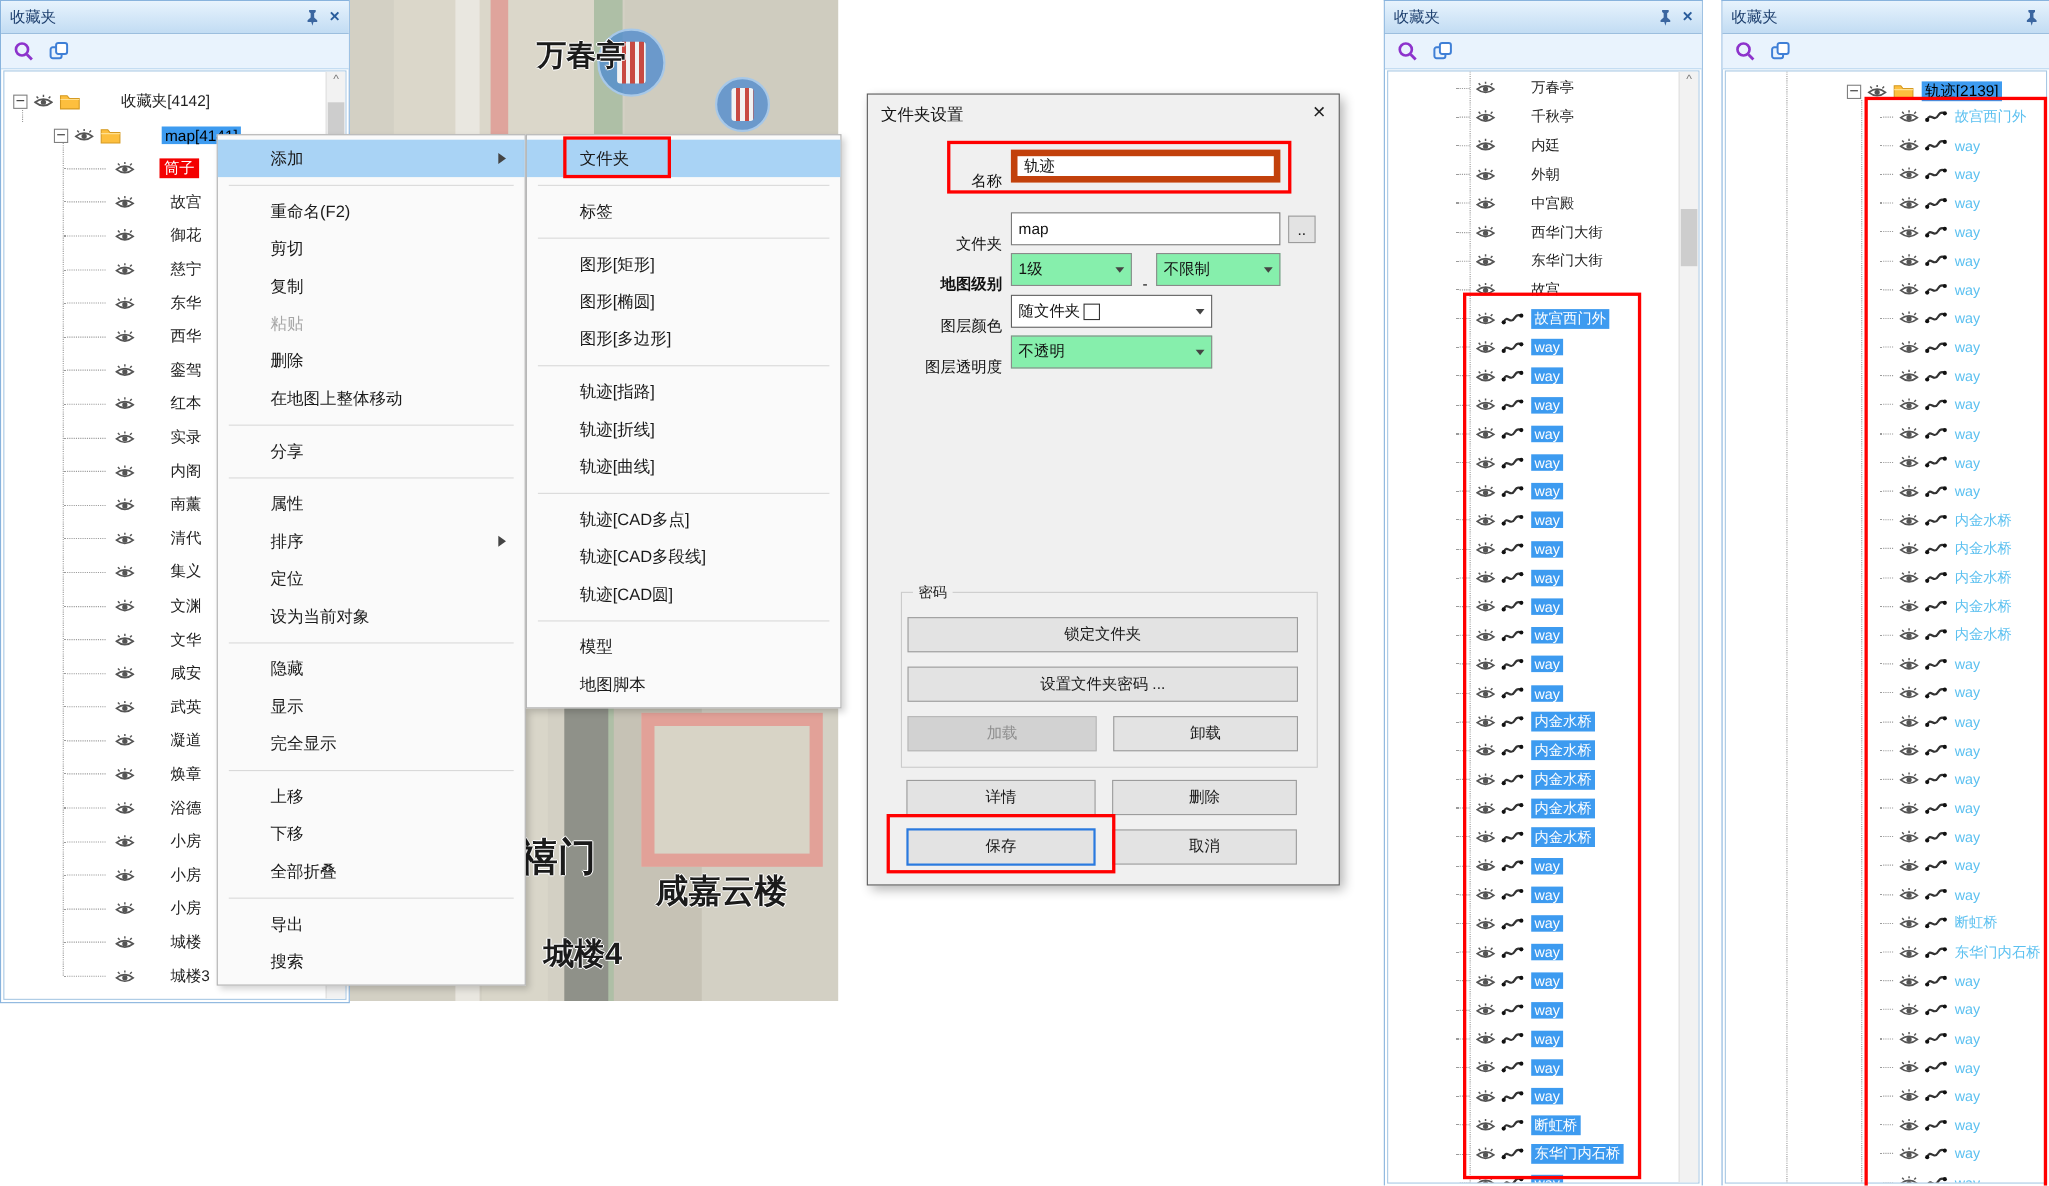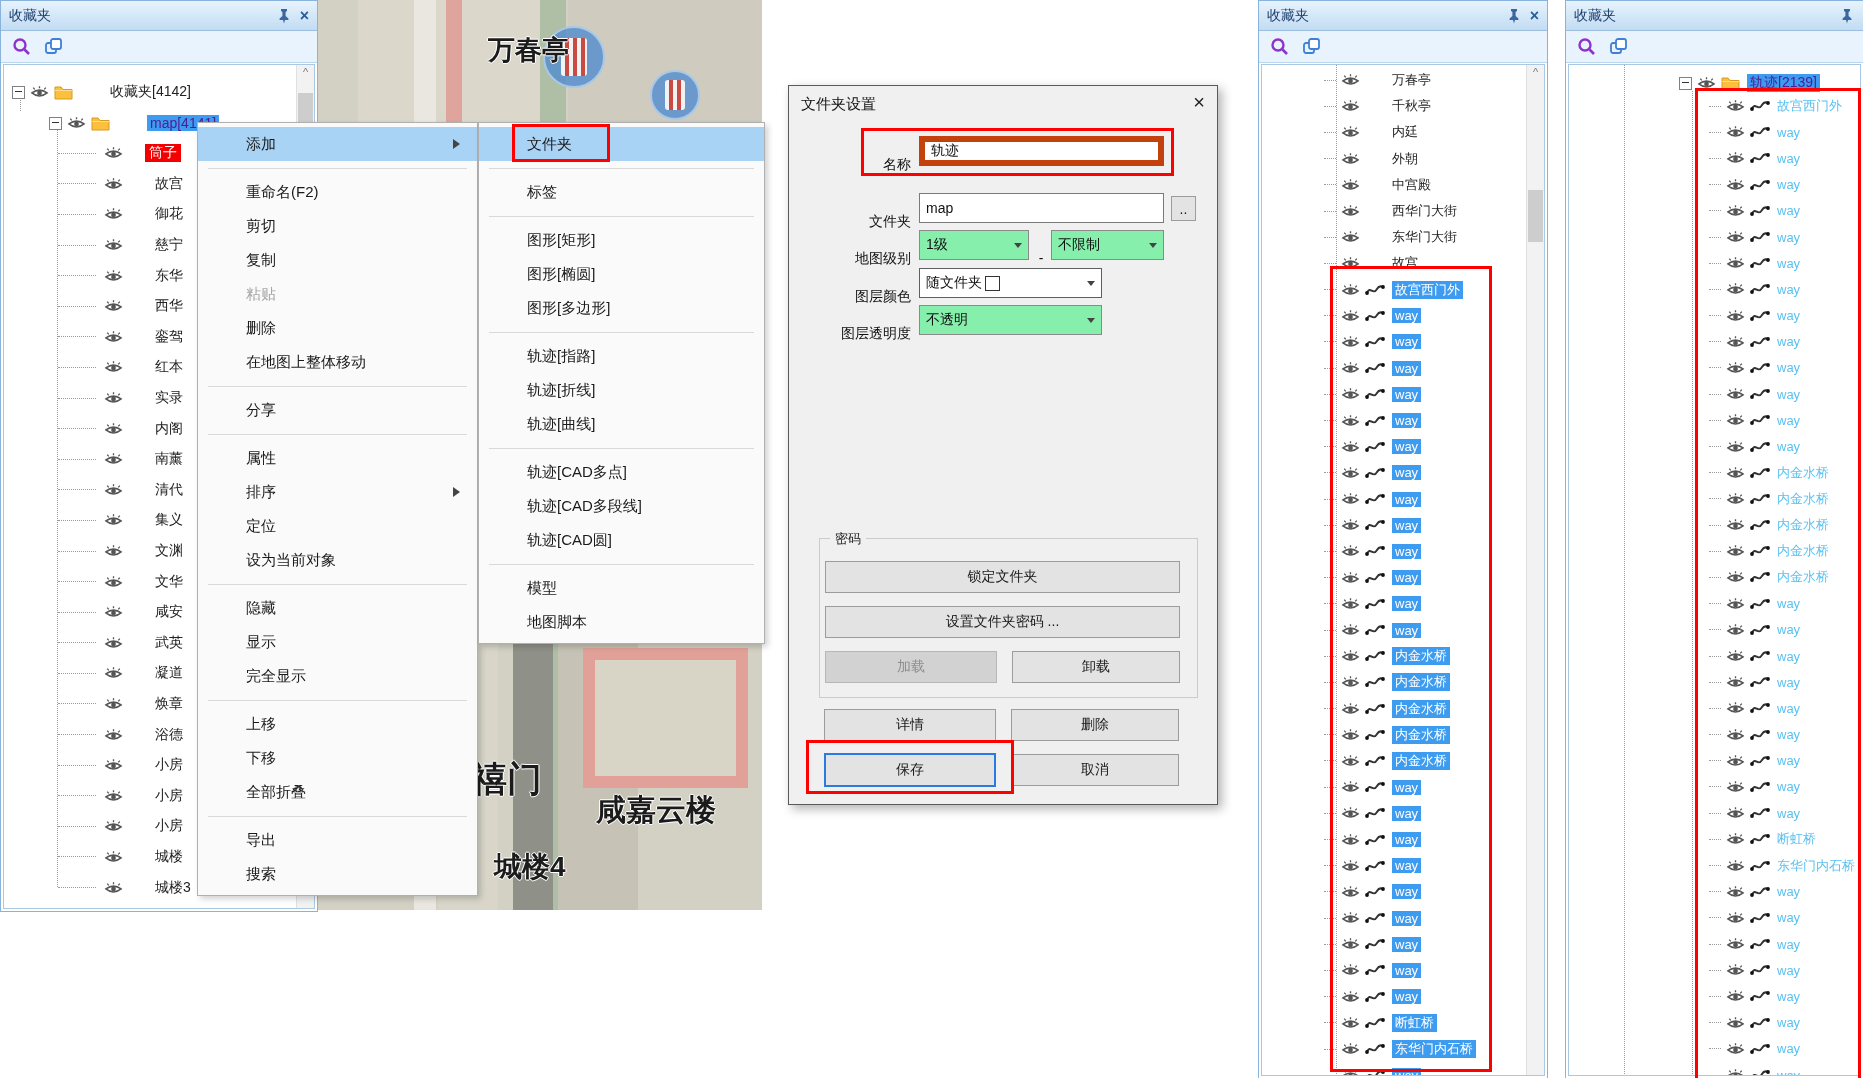--- a/index.html
+++ b/index.html
@@ -45,21 +45,21 @@
   .p1 .tlabel{font-size:14px;margin-left:32px;}
   .p1 .trow.red .tlabel{margin-left:22px;}
   .p3 .trow{height:26.2px;padding-left:62px;}
   .p3 .trow .conn{width:12px;margin-right:5px;}
   .p3 .tlabel{margin-left:2px;}
   .p4 .trow{height:26.2px;padding-left:140px;}
   .p4 .trow .conn{width:12px;margin-right:5px;}
   .p4 .tlabel{margin-left:2px;}
   .rootrow{display:flex;align-items:center;gap:5px;}
   .rootrow .tlabel{font-size:14px;}
-  .lbl-sel{background:#3d9bf0;color:#4c1d95;padding:0 3px;}
+  .lbl-sel{background:#3d9bf0;color:#000000;padding:0 3px;}
 
   
   .icon22{width:22px;height:22px;}
 
   
   .menu{position:absolute;background:#fafafa;border:1px solid #b0b0b0;box-shadow:3px 3px 6px rgba(0,0,0,.18);
         padding:4px 0;box-sizing:border-box;}
   .menu-row{height:34px;display:flex;align-items:center;padding:0 14px 0 48px;position:relative;font-size:15px;color:#1a1a1a;}
   .menu-row.hl{background:#a9d3f5;}
   .menu-row.disabled{color:#a6a6a6;}
@@ -610,21 +610,21 @@
     <div class="dlg-title">文件夹设置</div>
     <div class="dlg-close">×</div>
 
     <div class="flabel" style="position:absolute;left:0;top:58px;width:122px;">名称</div>
     <div class="field focus" style="left:130px;top:50px;width:245px;height:30px;">轨迹</div>
 
     <div class="flabel" style="position:absolute;left:0;top:115px;width:122px;">文件夹</div>
     <div class="field" style="left:130px;top:107px;width:245px;height:30px;">map</div>
     <div class="btn" style="left:382px;top:110px;width:25px;height:25px;">..</div>
 
-    <div class="flabel" style="position:absolute;left:0;top:152px;width:122px;">地图级别</div>
+    <div class="flabel" style="position:absolute;left:0;top:152px;width:122px;font-weight:bold;">地图级别</div>
     <div class="dd" style="left:130px;top:144px;width:110px;height:30px;">
         <span>1级</span>
         <span class="dd-arrow"></span>
       </div>
     <div class="flabel" style="position:absolute;left:247px;top:152px;width:10px;text-align:center;">-</div>
     <div class="dd" style="left:262px;top:144px;width:113px;height:30px;">
         <span>不限制</span>
         <span class="dd-arrow"></span>
       </div>
 

